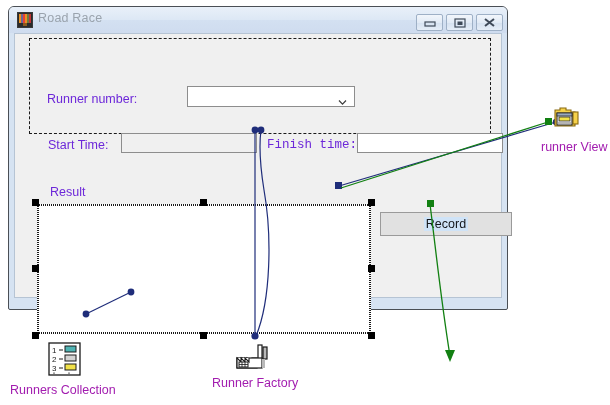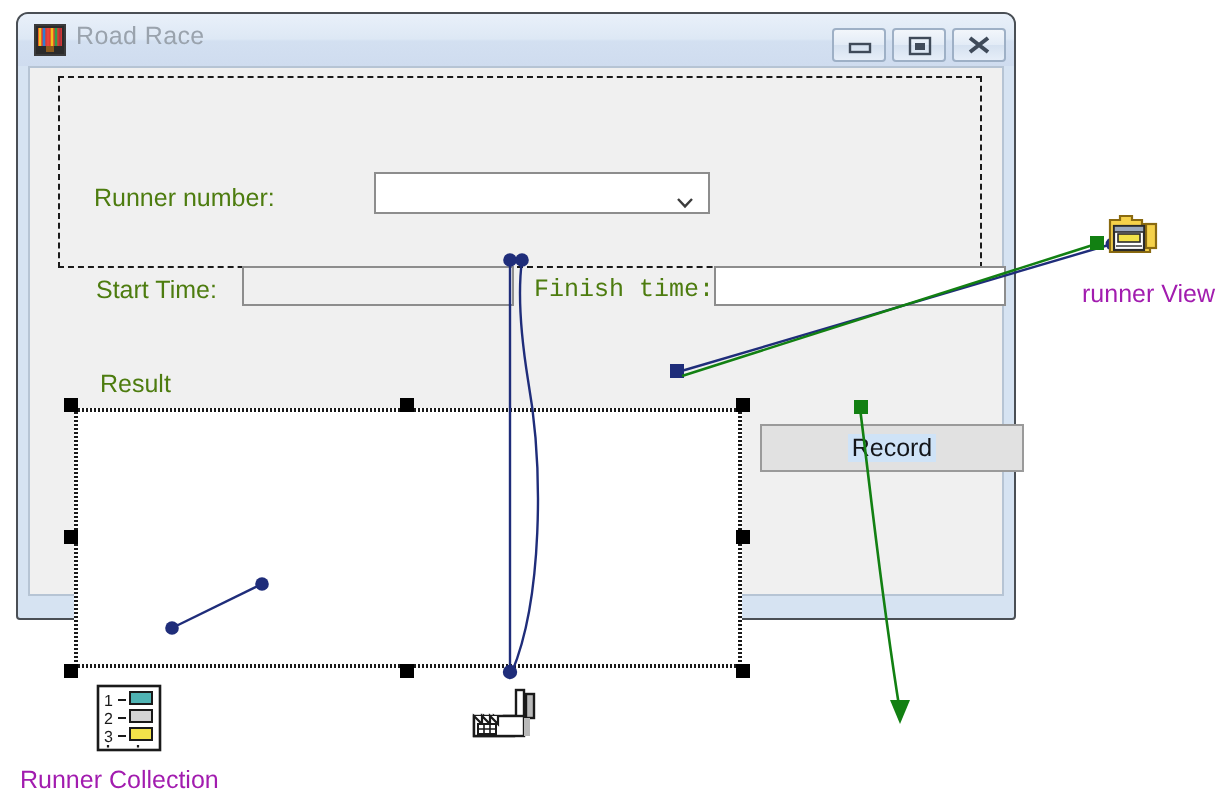--- a/index.html
+++ b/index.html
@@ -51,21 +51,21 @@
     box-sizing:border-box;
   }
 
   
   #top-group{
     position:absolute;left:14px;top:4px;width:462px;height:96px;
     border:1px dashed #1a1a1a;
     box-sizing:border-box;
   }
 
-  .lbl{position:absolute;font-size:12.5px;color:#4d7c0f;white-space:nowrap;}
+  .lbl{position:absolute;font-size:12.5px;color:#6d28d9;white-space:nowrap;}
 
   #lbl-runner{left:32px;top:58px;}
   #combo-runner{
     position:absolute;left:172px;top:52px;width:168px;height:21px;
     background:#ffffff;border:1px solid #8d8d8d;box-sizing:border-box;
   }
   #combo-arrow{
     position:absolute;right:7px;top:6px;width:9px;height:9px;
   }
 
@@ -249,34 +249,35 @@
       <text x="5" y="12" font-family="Liberation Sans, sans-serif" font-size="8" fill="#1a1a1a">1</text>
       <text x="5" y="21" font-family="Liberation Sans, sans-serif" font-size="8" fill="#1a1a1a">2</text>
       <text x="5" y="30" font-family="Liberation Sans, sans-serif" font-size="8" fill="#1a1a1a">3</text>
       <path d="M12 9 h4 M12 18 h4 M12 27 h4" stroke="#1a1a1a" stroke-width="1.1"></path>
       <rect x="18" y="5" width="11" height="6" fill="#4fb3b3" stroke="#1a1a1a" stroke-width="1"></rect>
       <rect x="18" y="14" width="11" height="6" fill="#d4d4d4" stroke="#1a1a1a" stroke-width="1"></rect>
       <rect x="18" y="23" width="11" height="6" fill="#f2e24a" stroke="#1a1a1a" stroke-width="1"></rect>
       <path d="M7 31.5 v1.2 M22 31.5 v1.2" stroke="#1a1a1a" stroke-width="1.1"></path>
     </svg>
   </span>
-  <span class="node-label" id="lbl-runners-collection">Runner Collection</span>
+  <span class="node-label" id="lbl-runners-collection">Runners Collection</span>
 
   <span id="icon-factory">
     <svg width="36" height="32" viewBox="0 0 36 32">
       <rect x="23" y="1" width="4" height="14" fill="#ffffff" stroke="#1a1a1a" stroke-width="1.2"></rect>
       <rect x="28" y="3" width="4" height="12" fill="#b9b9b9" stroke="#1a1a1a" stroke-width="1.2"></rect>
       <path d="M2 24 L2 14 L7 18 L7 14 L12 18 L12 14 L17 18 L17 14 L22 14 L22 24 Z" fill="#ffffff" stroke="#1a1a1a" stroke-width="1.2"></path>
       <rect x="2" y="14" width="25" height="10" fill="#ffffff" stroke="#1a1a1a" stroke-width="1.2"></rect>
       <path d="M2 14 L6 18 L6 14 L10 18 L10 14 L14 18 L14 14" fill="#ffffff" stroke="#1a1a1a" stroke-width="1.1"></path>
       <rect x="4" y="18" width="9" height="5" fill="#ffffff" stroke="#1a1a1a" stroke-width="1"></rect>
       <path d="M4 20.5 h9 M7 18 v5 M10 18 v5" stroke="#1a1a1a" stroke-width="0.8"></path>
       <rect x="27" y="15" width="3" height="9" fill="#b9b9b9"></rect>
     </svg>
   </span>
+  <span class="node-label" id="lbl-runner-factory">Runner Factory</span>
 
   <span id="icon-runnerview">
     <svg width="30" height="28" viewBox="0 0 30 28">
       <path d="M2 5 h5 v-2 h6 v2 h5 v2 h4 v14 h-20 z" fill="#f5d14a" stroke="#8a6a10" stroke-width="1.1"></path>
       <rect x="20" y="7" width="5" height="12" fill="#f5d14a" stroke="#8a6a10" stroke-width="1.1"></rect>
       <rect x="4" y="8" width="15" height="12" fill="#ffffff" stroke="#2a2a2a" stroke-width="1.1"></rect>
       <rect x="4" y="8" width="15" height="3" fill="#9aa8bd" stroke="#2a2a2a" stroke-width="0.8"></rect>
       <rect x="6" y="12" width="11" height="4" fill="#f2e24a" stroke="#2a2a2a" stroke-width="0.8"></rect>
       <path d="M5 18 h13" stroke="#6a6a6a" stroke-width="1"></path>
     </svg>

